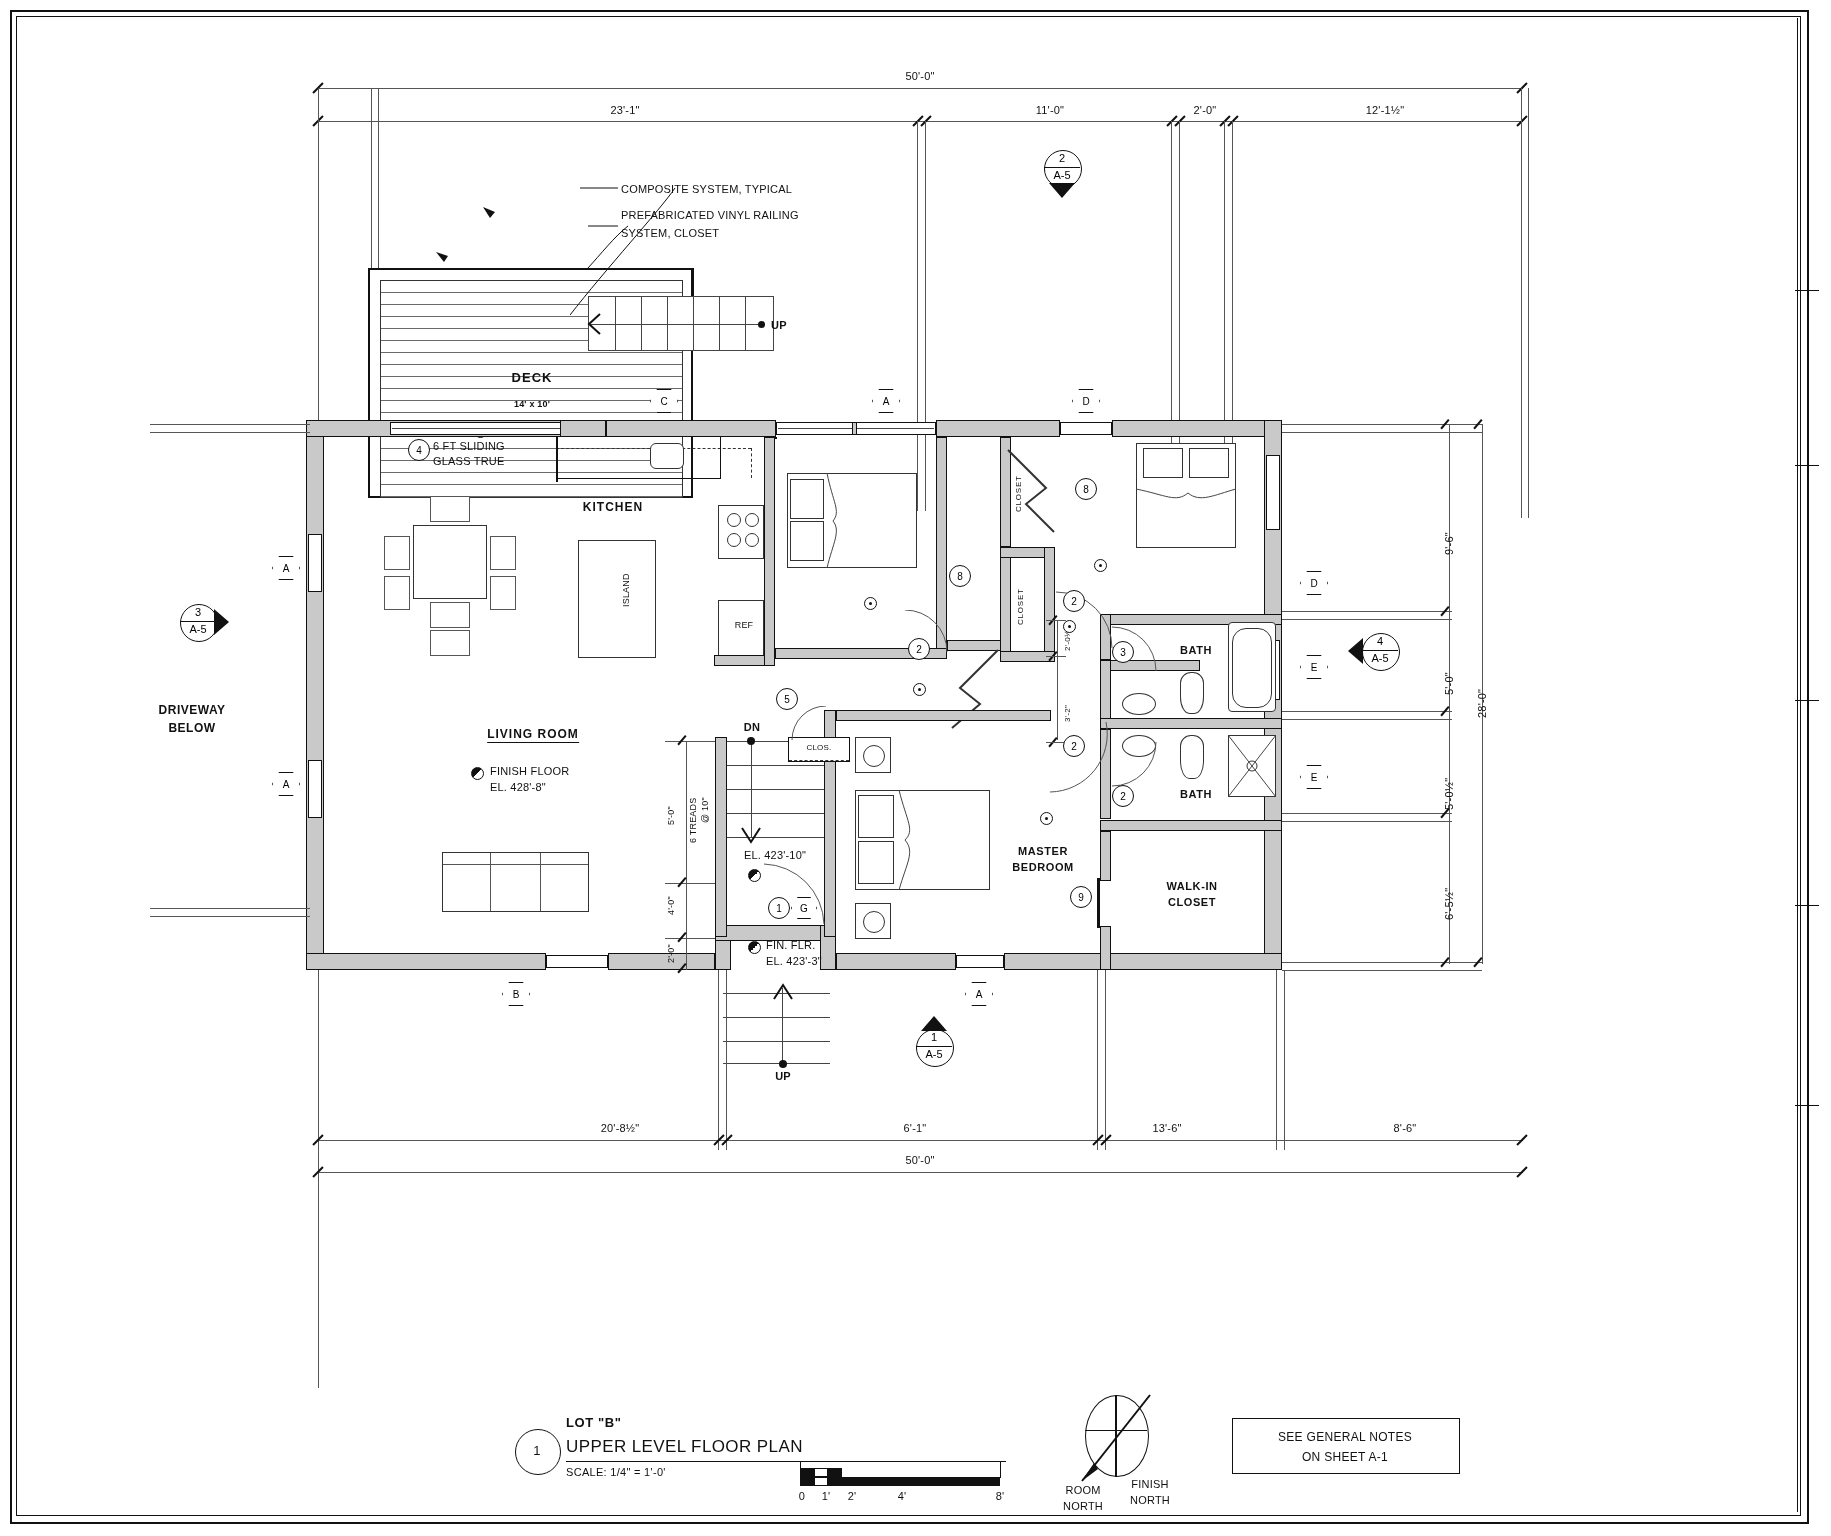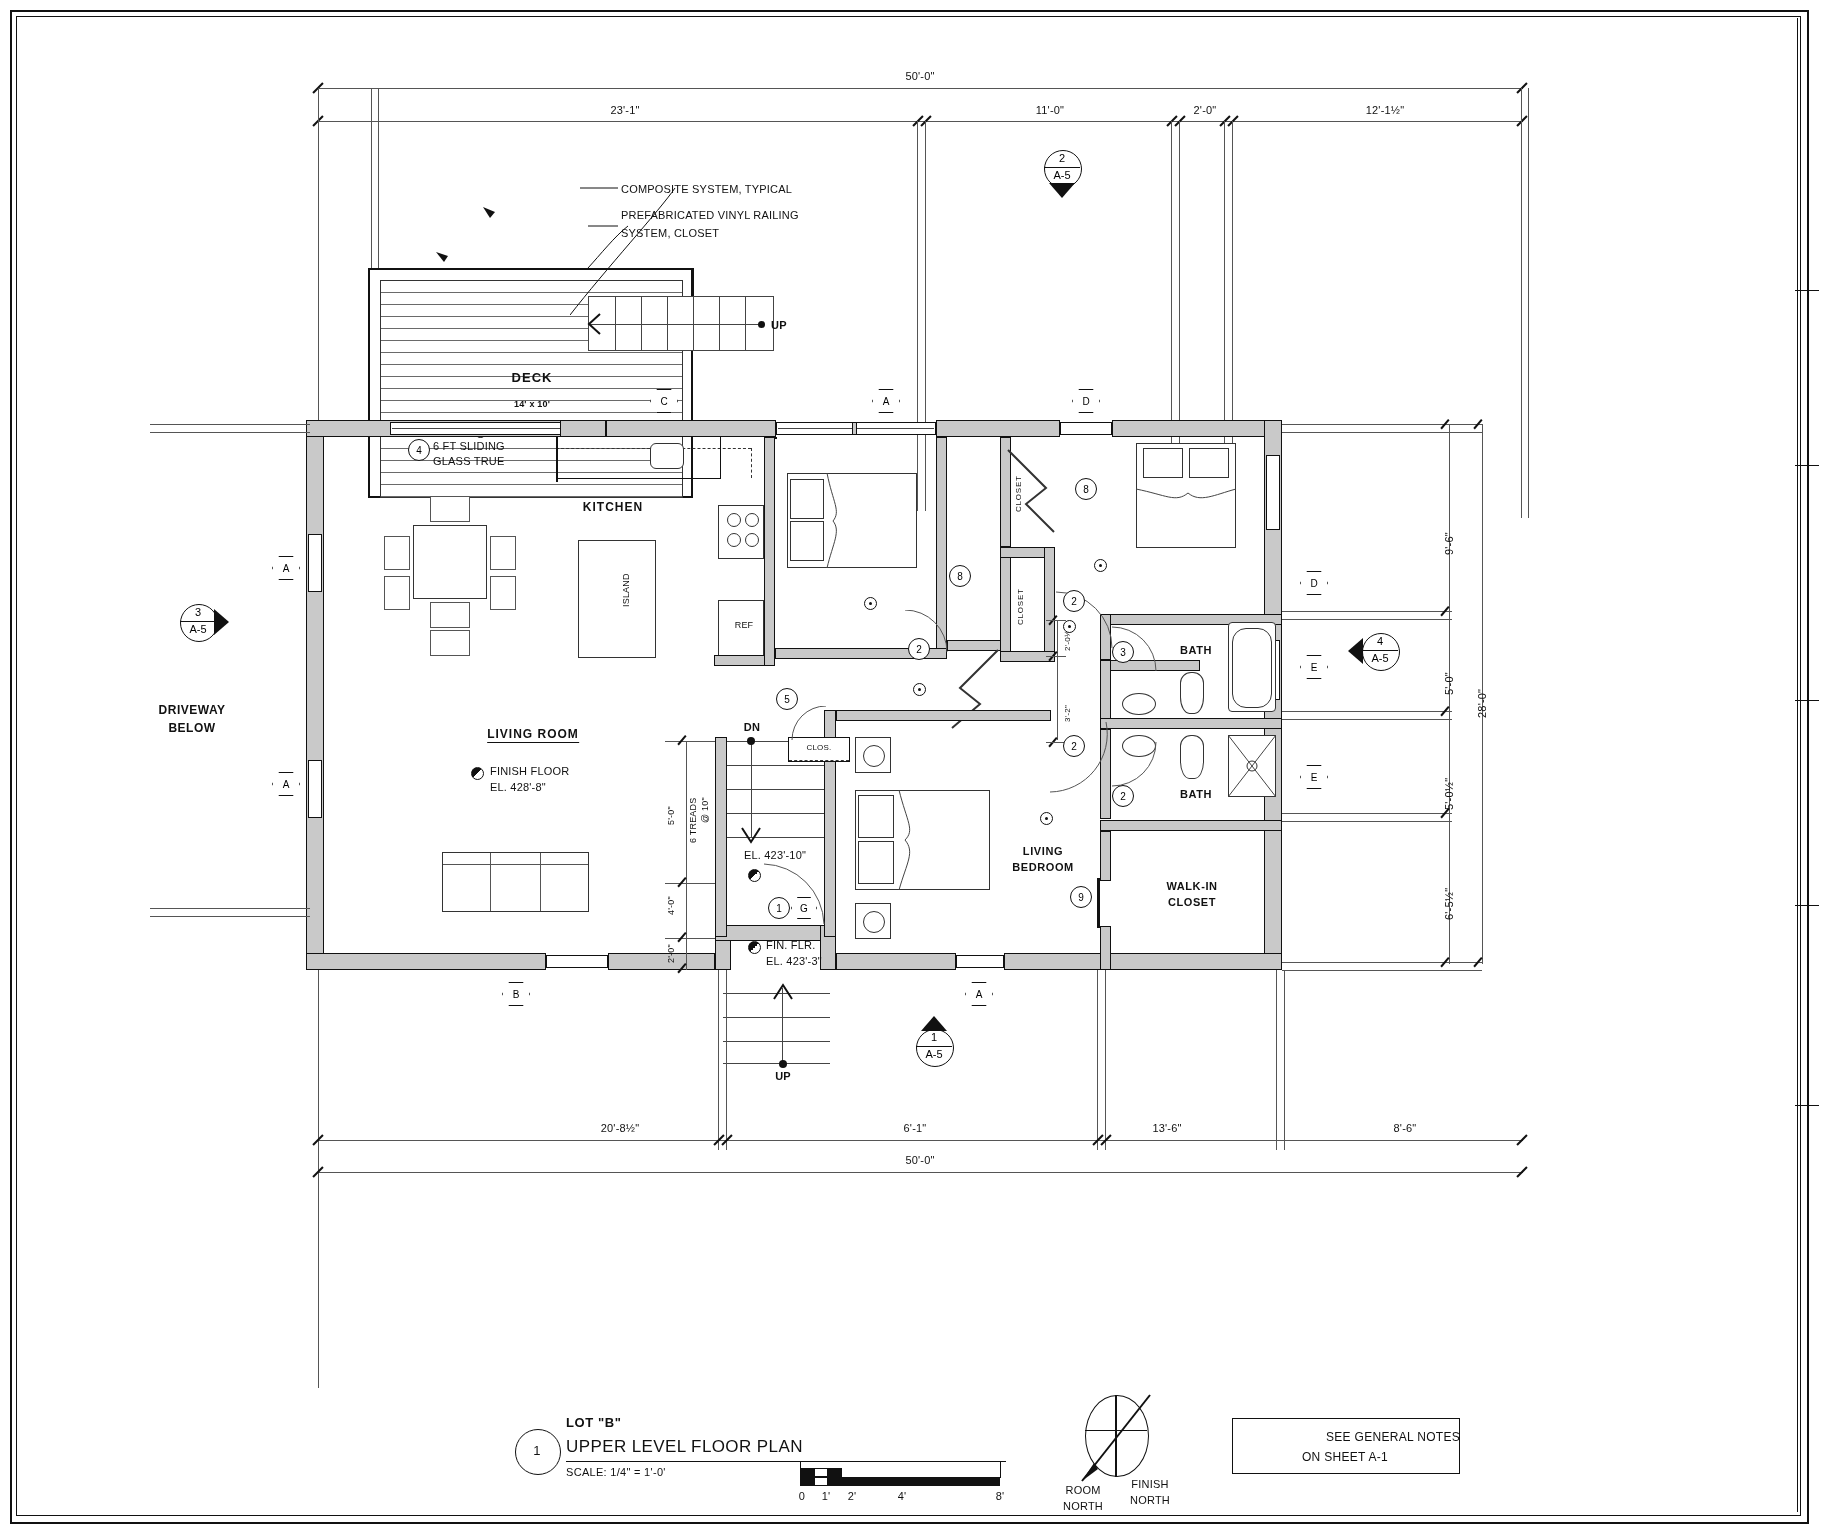--- a/index.html
+++ b/index.html
@@ -472,21 +472,21 @@
     <span>2</span>
   </div>
   <svg class="abs" style="left:1048px;top:720px;width:62px;height:76px;">
     <path d="M58,2 A58,58 0 0,1 2,72" stroke="#555" fill="none" stroke-width="1"></path>
   </svg>
   <div class="ctag" style="left:1063px;top:735px;width:20px;height:20px;">
     <span>2</span>
   </div>
 
   <div class="wall" style="left:836px;top:710px;width:215px;height:11px;"></div>
-  <div class="txt t11 b ctr" style="left:1043px;top:845px;letter-spacing:.6px;">LIVING</div>
+  <div class="txt t11 b ctr" style="left:1043px;top:845px;letter-spacing:.6px;">MASTER</div>
   <div class="txt t11 b ctr" style="left:1043px;top:861px;letter-spacing:.6px;">BEDROOM</div>
   <div class="fbox" style="left:855px;top:790px;width:135px;height:100px;"></div>
   <svg class="abs" style="left:855px;top:790px;width:135px;height:100px;">
     <path d="M44,0 C52,32 60,40 50,50 C60,62 52,72 44,100" stroke="#444" fill="none" stroke-width="1"></path>
   </svg>
   <div class="fbox" style="left:858px;top:795px;width:36px;height:43px;"></div>
   <div class="fbox" style="left:858px;top:841px;width:36px;height:43px;"></div>
   <div class="fbox" style="left:855px;top:737px;width:36px;height:36px;"></div>
   <div class="abs" style="left:863px;top:745px;width:20px;height:20px;border:1px solid #333;border-radius:50%;"></div>
   <div class="fbox" style="left:855px;top:903px;width:36px;height:36px;"></div>
@@ -615,16 +615,16 @@
   <svg class="abs" style="left:1060px;top:1385px;width:100px;height:110px;">
     <path d="M90,10 L22,96" stroke="#111" fill="none" stroke-width="2"></path>
     <polygon points="22,96 38,84 34,78" fill="#111"></polygon>
   </svg>
   <div class="txt t11 ctr" style="left:1083px;top:1484px;">ROOM</div>
   <div class="txt t11 ctr" style="left:1083px;top:1500px;">NORTH</div>
   <div class="txt t11 ctr" style="left:1150px;top:1478px;">FINISH</div>
   <div class="txt t11 ctr" style="left:1150px;top:1494px;">NORTH</div>
 
   <div class="notebox" style="left:1232px;top:1418px;width:226px;height:54px;"></div>
-  <div class="txt t12 ctr" style="left:1345px;top:1430px;letter-spacing:.3px;margin-left:48px;">SEE GENERAL NOTES</div>
+  <div class="txt t12 ctr" style="left:1345px;top:1430px;letter-spacing:.3px;">SEE GENERAL NOTES</div>
   <div class="txt t12 ctr" style="left:1345px;top:1450px;letter-spacing:.3px;">ON SHEET A-1</div>
 
 </div>
 
 </body></html>

